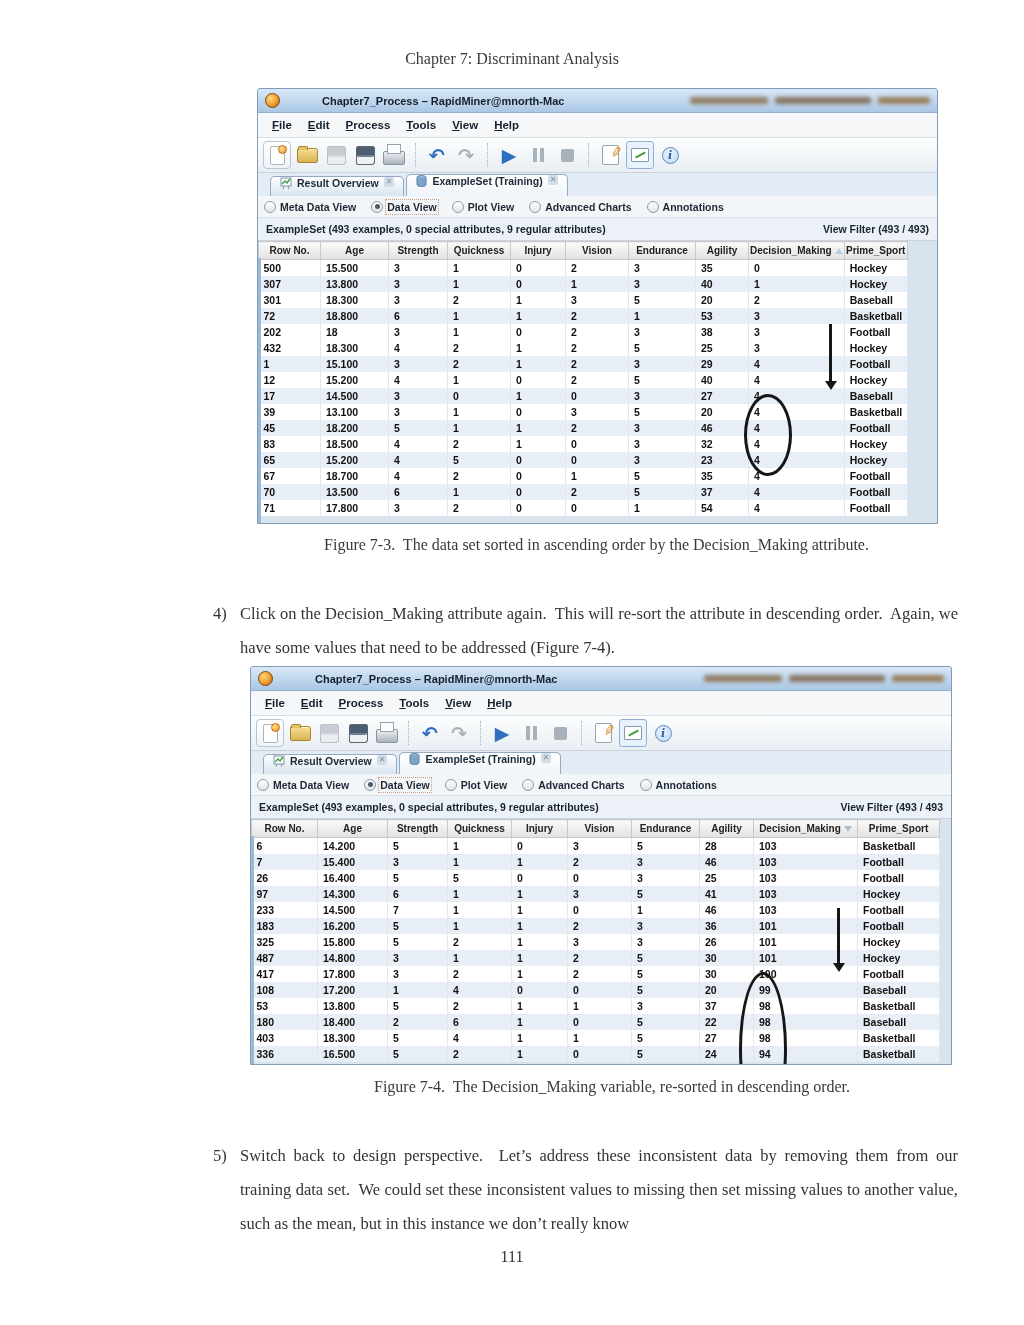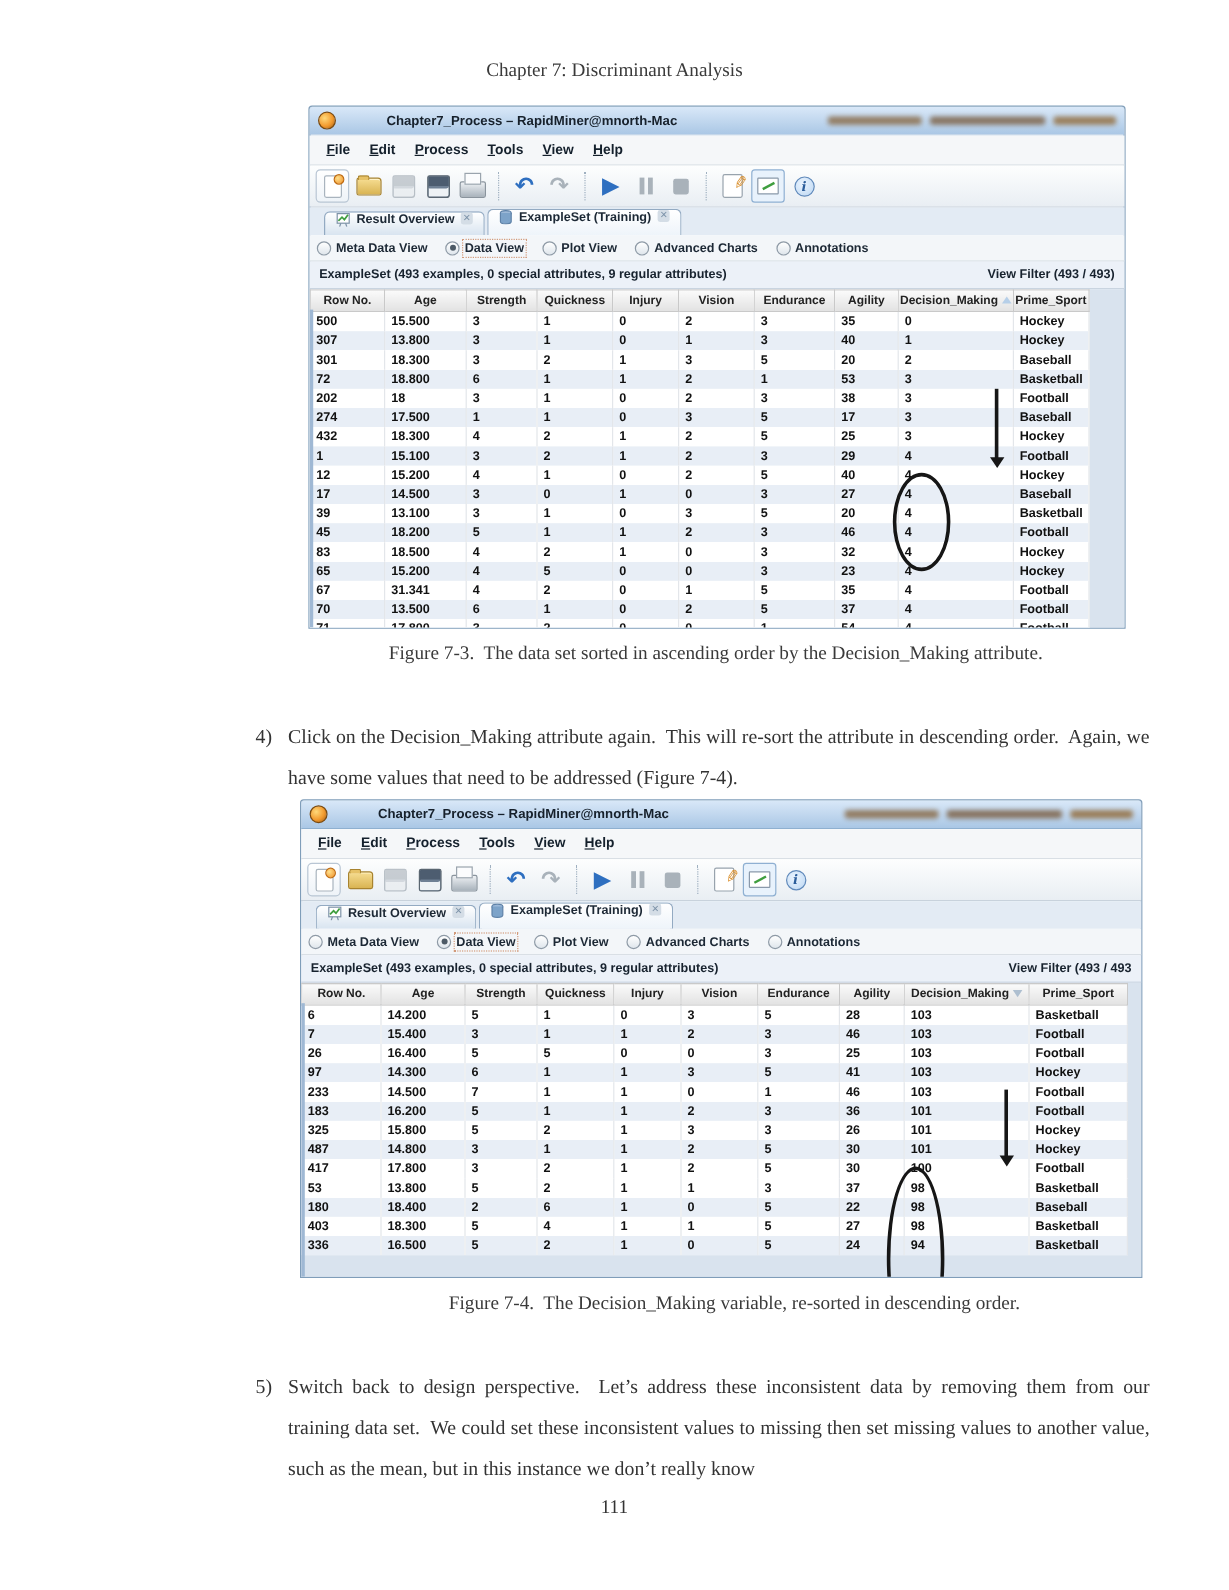--- a/index.html
+++ b/index.html
@@ -293,32 +293,20 @@
               <td>18</td>
               <td>3</td>
               <td>1</td>
               <td>0</td>
               <td>2</td>
               <td>3</td>
               <td>38</td>
               <td>3</td>
               <td>Football</td>
             </tr>
-            <tr class="alt">
-              <td>274</td>
-              <td>17.500</td>
-              <td>1</td>
-              <td>1</td>
-              <td>0</td>
-              <td>3</td>
-              <td>5</td>
-              <td>17</td>
-              <td>3</td>
-              <td>Baseball</td>
-            </tr>
             <tr>
               <td>432</td>
               <td>18.300</td>
               <td>4</td>
               <td>2</td>
               <td>1</td>
               <td>2</td>
               <td>5</td>
               <td>25</td>
               <td>3</td>
@@ -403,21 +391,21 @@
               <td>5</td>
               <td>0</td>
               <td>0</td>
               <td>3</td>
               <td>23</td>
               <td>4</td>
               <td>Hockey</td>
             </tr>
             <tr>
               <td>67</td>
-              <td>31.341</td>
+              <td>18.700</td>
               <td>4</td>
               <td>2</td>
               <td>0</td>
               <td>1</td>
               <td>5</td>
               <td>35</td>
               <td>4</td>
               <td>Football</td>
             </tr>
             <tr class="alt">
@@ -674,20 +662,32 @@
               <td>17.800</td>
               <td>3</td>
               <td>2</td>
               <td>1</td>
               <td>2</td>
               <td>5</td>
               <td>30</td>
               <td>100</td>
               <td>Football</td>
             </tr>
+            <tr class="alt">
+              <td>108</td>
+              <td>17.200</td>
+              <td>1</td>
+              <td>4</td>
+              <td>0</td>
+              <td>0</td>
+              <td>5</td>
+              <td>20</td>
+              <td>99</td>
+              <td>Baseball</td>
+            </tr>
             <tr>
               <td>53</td>
               <td>13.800</td>
               <td>5</td>
               <td>2</td>
               <td>1</td>
               <td>1</td>
               <td>3</td>
               <td>37</td>
               <td>98</td>

